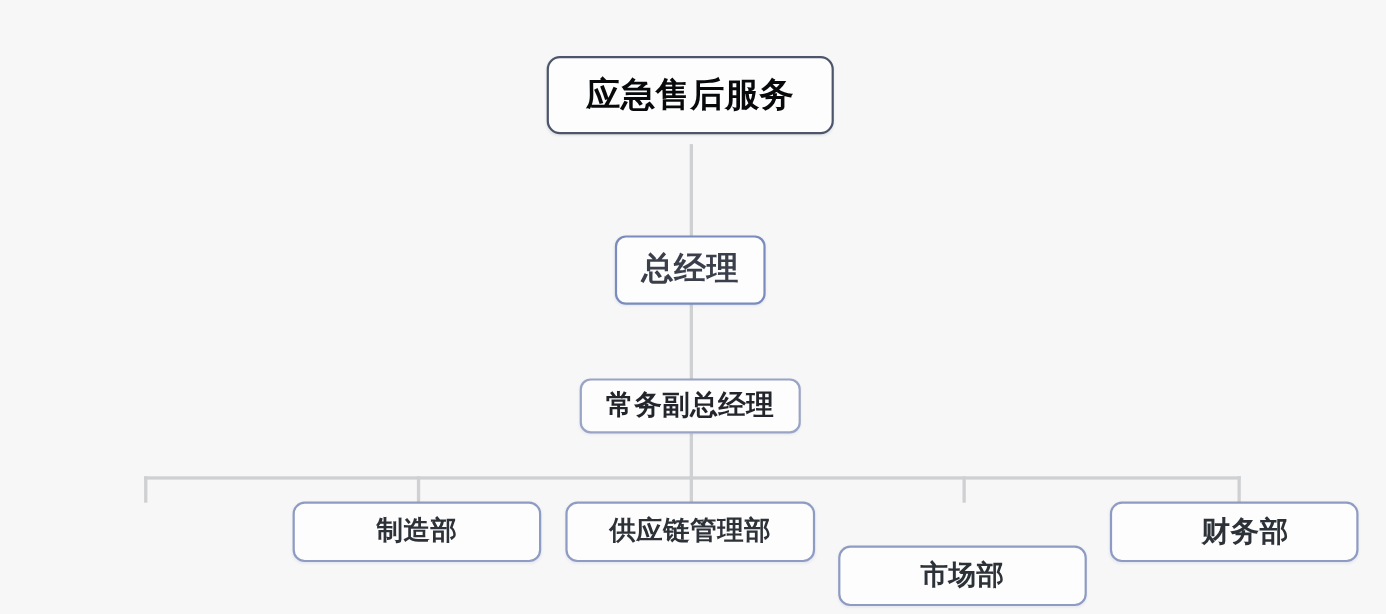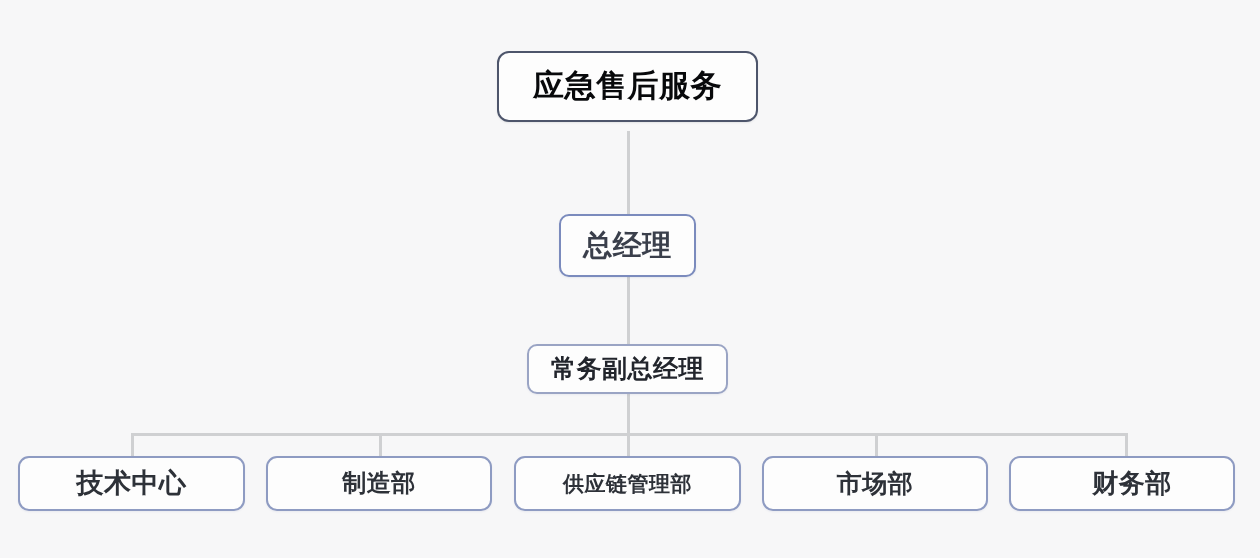--- a/index.html
+++ b/index.html
@@ -102,26 +102,26 @@
     border-radius: 11px;
     box-shadow: 0 1px 2px rgba(80,95,150,0.08);
   }
   .node-dept .node-label {
     font-weight: bold;
     color: #2d3138;
   }
   .dept-0 { left: 18px;   width: 227px; }
   .dept-1 { left: 266px;  width: 226px; }
   .dept-2 { left: 514px;  width: 227px; }
-  .dept-3 { left: 762px;  width: 226px; }
+  .dept-3 { left: 762px;  width: 226px; margin-top: 40px; }
   .dept-4 { left: 1009px; width: 226px; padding-left: 20px; }
 
   .dept-0 .node-label { font-size: 27px; }
   .dept-1 .node-label { font-size: 24px; text-align: right; }
-  .dept-2 .node-label { font-size: 21px; }
+  .dept-2 .node-label { font-size: 24px; }
   .dept-3 .node-label { font-size: 25px; }
   .dept-4 .node-label { font-size: 26px; }
 </style>
 </head>
 <body>
 
 <div id="org-canvas">
 
   <div class="conn conn-v" style="left:627px; top:131px; height:84px;"></div>
 
@@ -142,23 +142,20 @@
   </div>
 
   <div class="node node-gm">
     <span class="node-label">总经理</span>
   </div>
 
   <div class="node node-dgm">
     <span class="node-label">常务副总经理</span>
   </div>
 
-  <div class="node node-dept dept-0">
-    <span class="node-label">技术中心</span>
-  </div>
   <div class="node node-dept dept-1">
     <span class="node-label">制造部</span>
   </div>
   <div class="node node-dept dept-2">
     <span class="node-label">供应链管理部</span>
   </div>
   <div class="node node-dept dept-3">
     <span class="node-label">市场部</span>
   </div>
   <div class="node node-dept dept-4">

